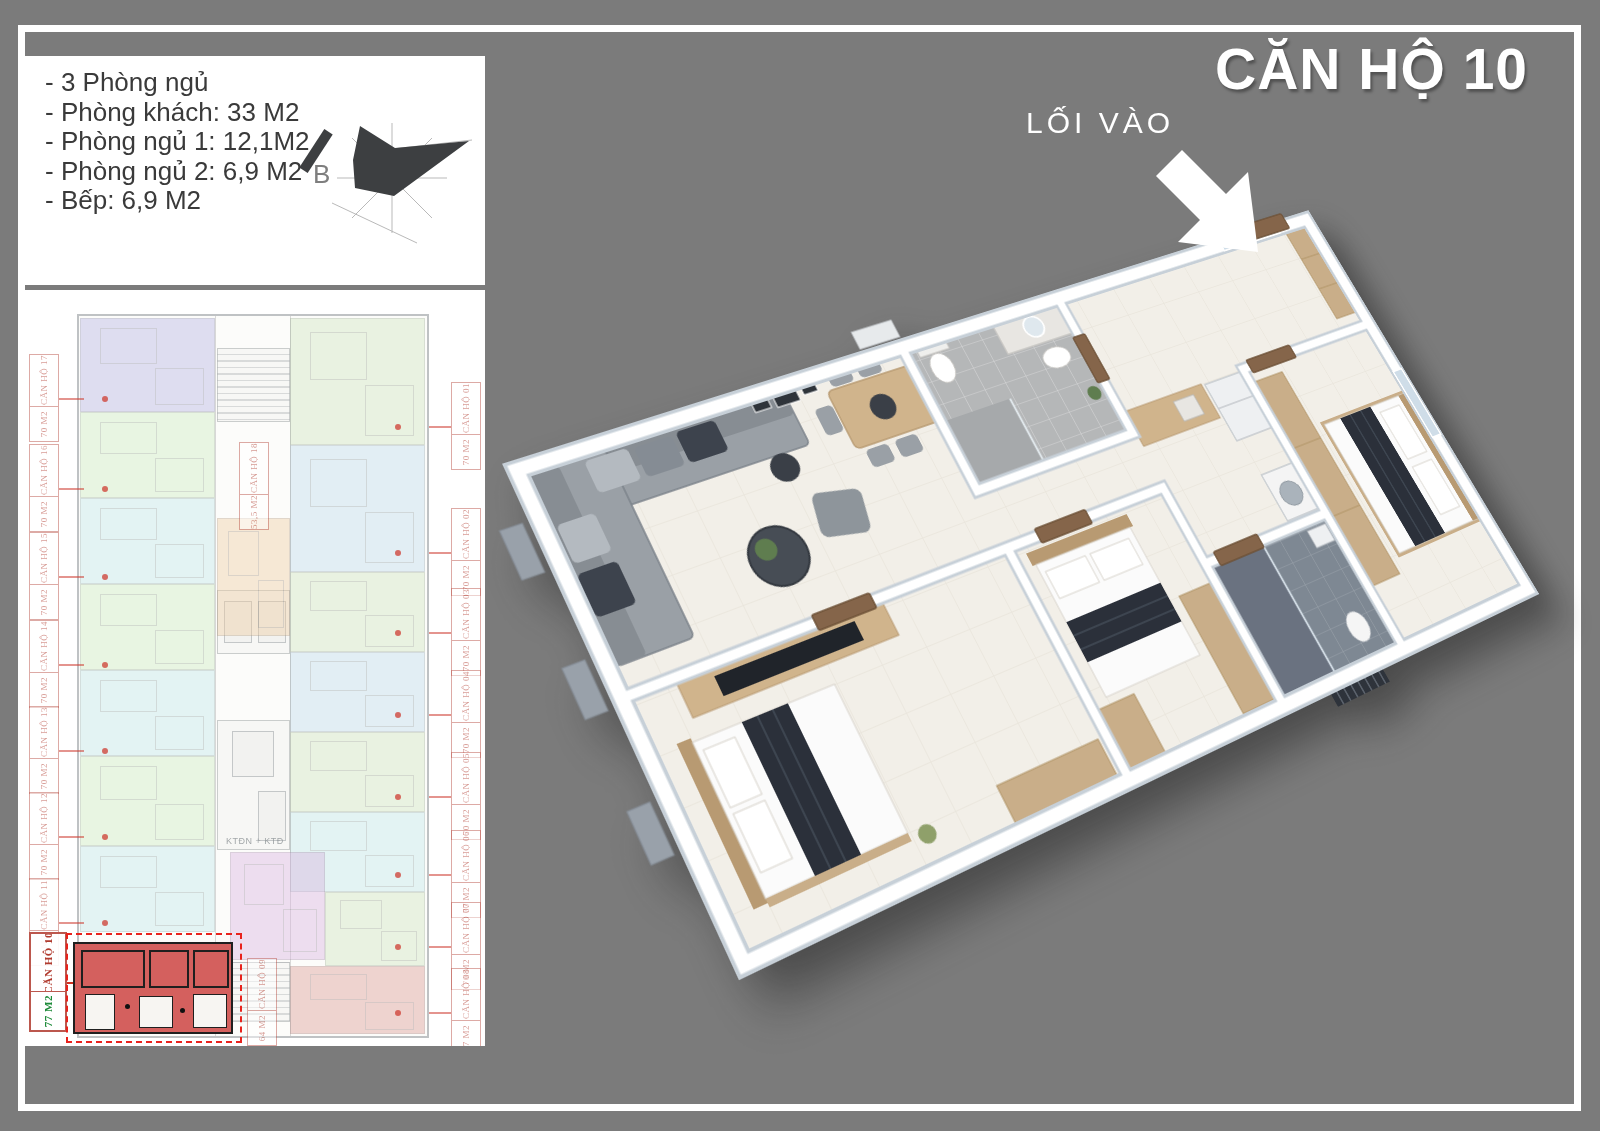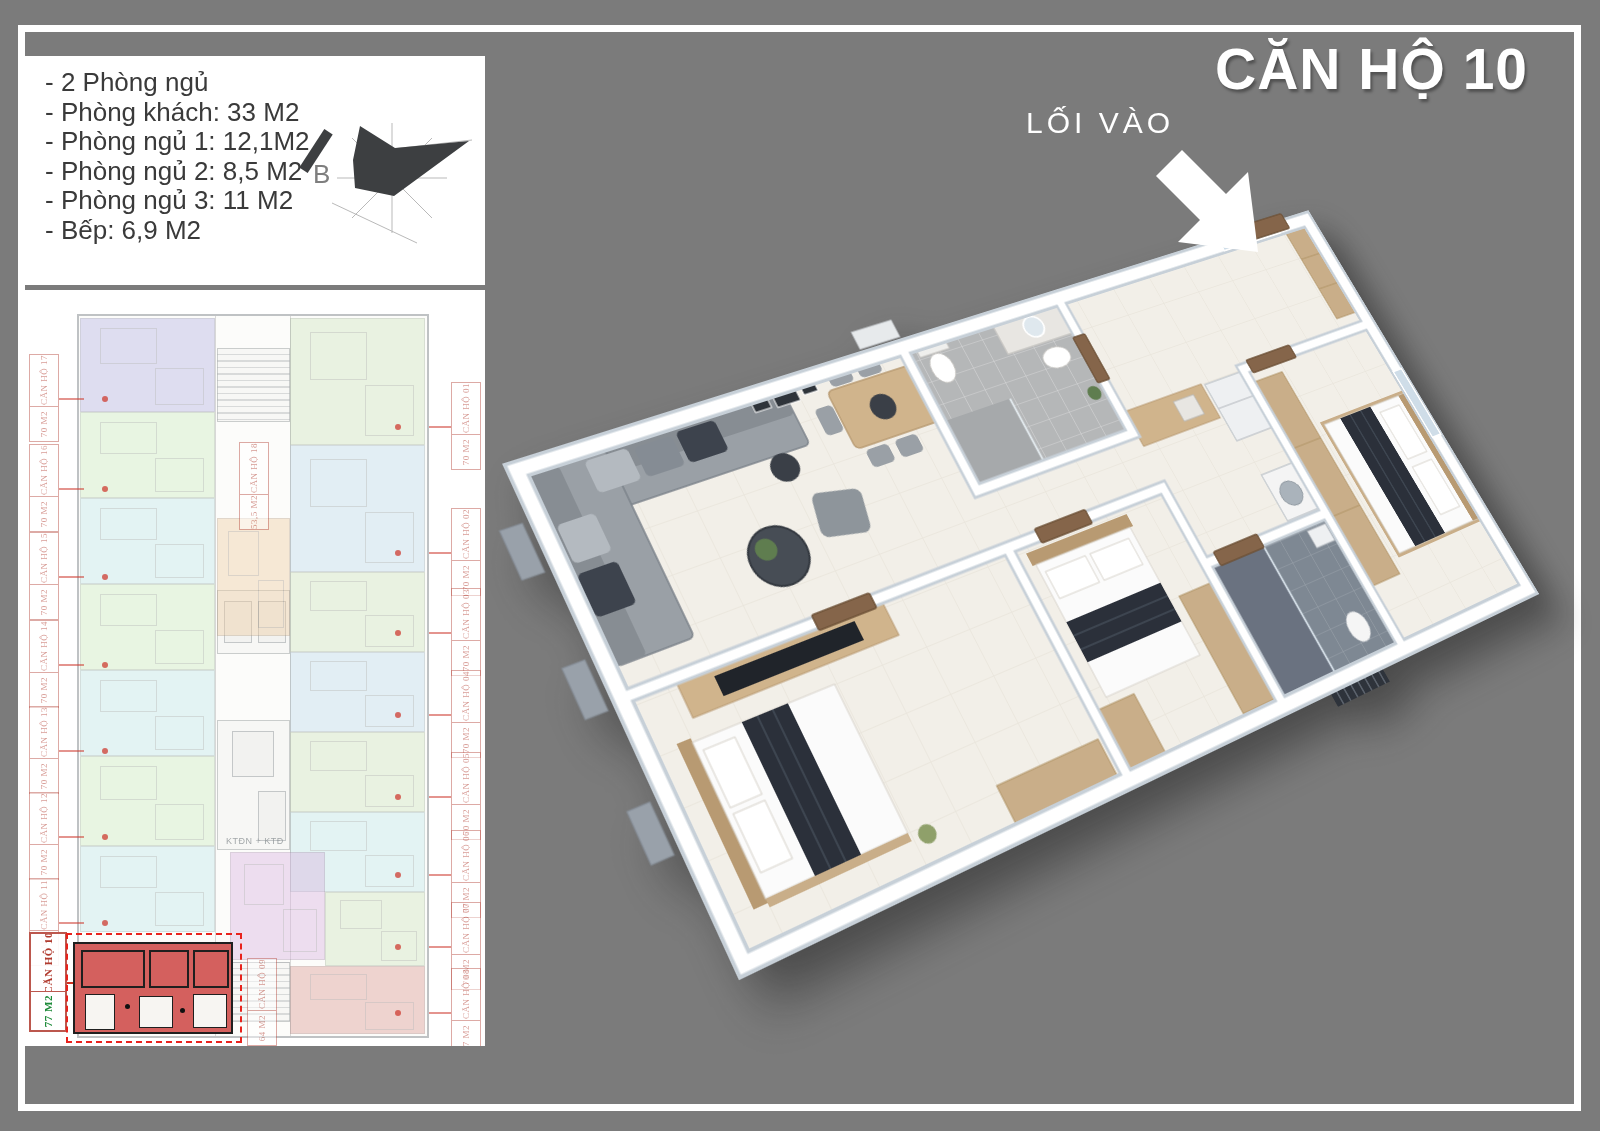--- a/index.html
+++ b/index.html
@@ -240,25 +240,24 @@
   <div class="title">CĂN HỘ 10</div>
   <div class="entrance-label">LỐI VÀO</div>
   <div class="entrance-arrow">
     <svg width="112" height="112" viewBox="0 0 112 112">
       <path d="M30,4 L74,48 L96,26 L106,106 L26,96 L48,74 L4,30 Z" fill="#ffffff"></path>
     </svg>
   </div>
 
   <div class="info-panel">
     <div class="info-list">
-      <div class="info-line">- 2 Phòng ngủ</div>
+      <div class="info-line">- 3 Phòng ngủ</div>
       <div class="info-line">- Phòng khách: 33 M2</div>
       <div class="info-line">- Phòng ngủ 1: 12,1M2</div>
-      <div class="info-line">- Phòng ngủ 2: 8,5 M2</div>
-      <div class="info-line">- Phòng ngủ 3: 11 M2</div>
+      <div class="info-line">- Phòng ngủ 2: 6,9 M2</div>
       <div class="info-line">- Bếp: 6,9 M2</div>
     </div>
     <div class="compass">
       <svg width="185" height="170" viewBox="0 0 185 170">
         <g stroke="#b9b9b9" stroke-width="1">
           <line x1="95" y1="15" x2="95" y2="125"></line>
           <line x1="40" y1="70" x2="150" y2="70"></line>
           <line x1="55" y1="30" x2="135" y2="110"></line>
           <line x1="135" y1="30" x2="55" y2="110"></line>
           <line x1="60" y1="45" x2="175" y2="32"></line>

